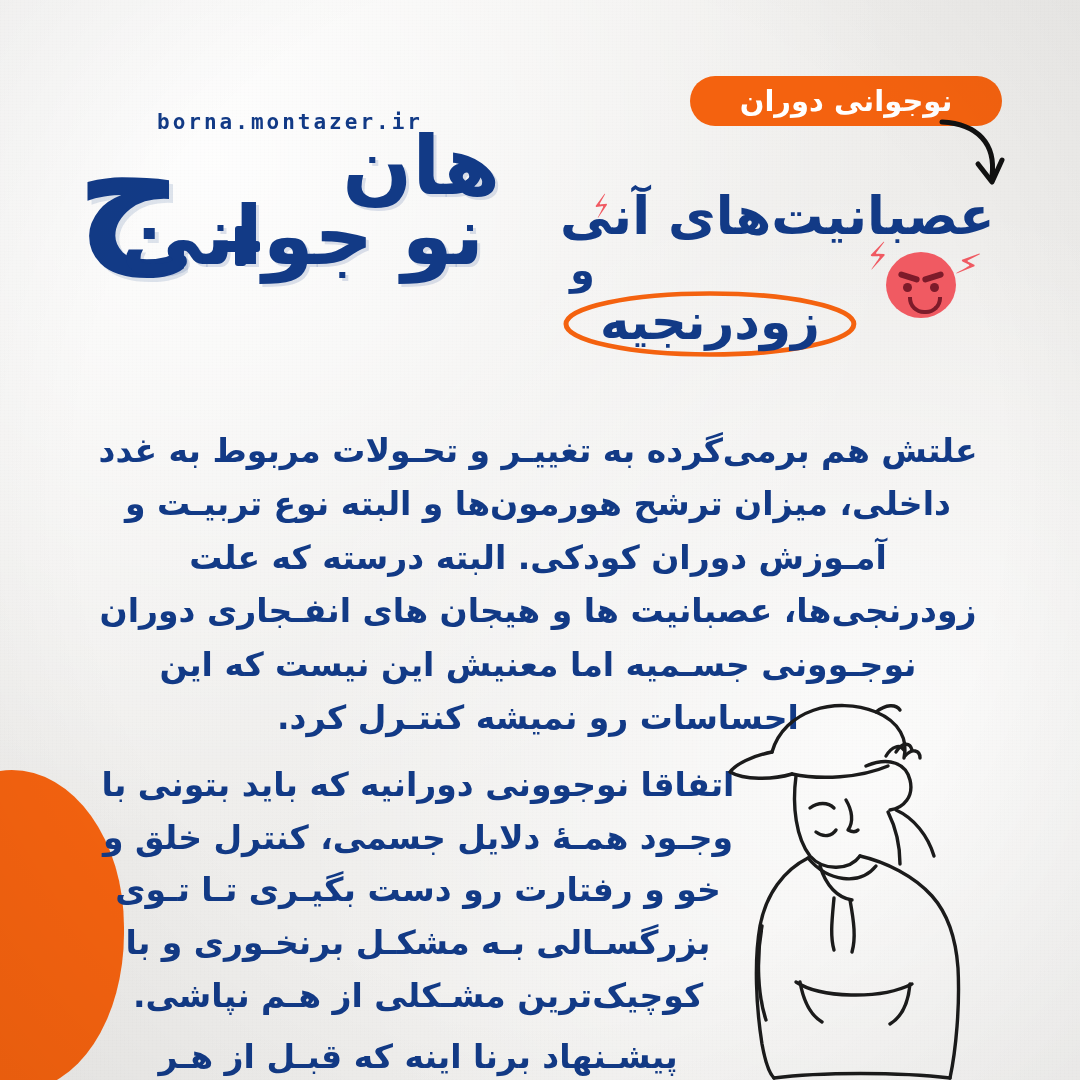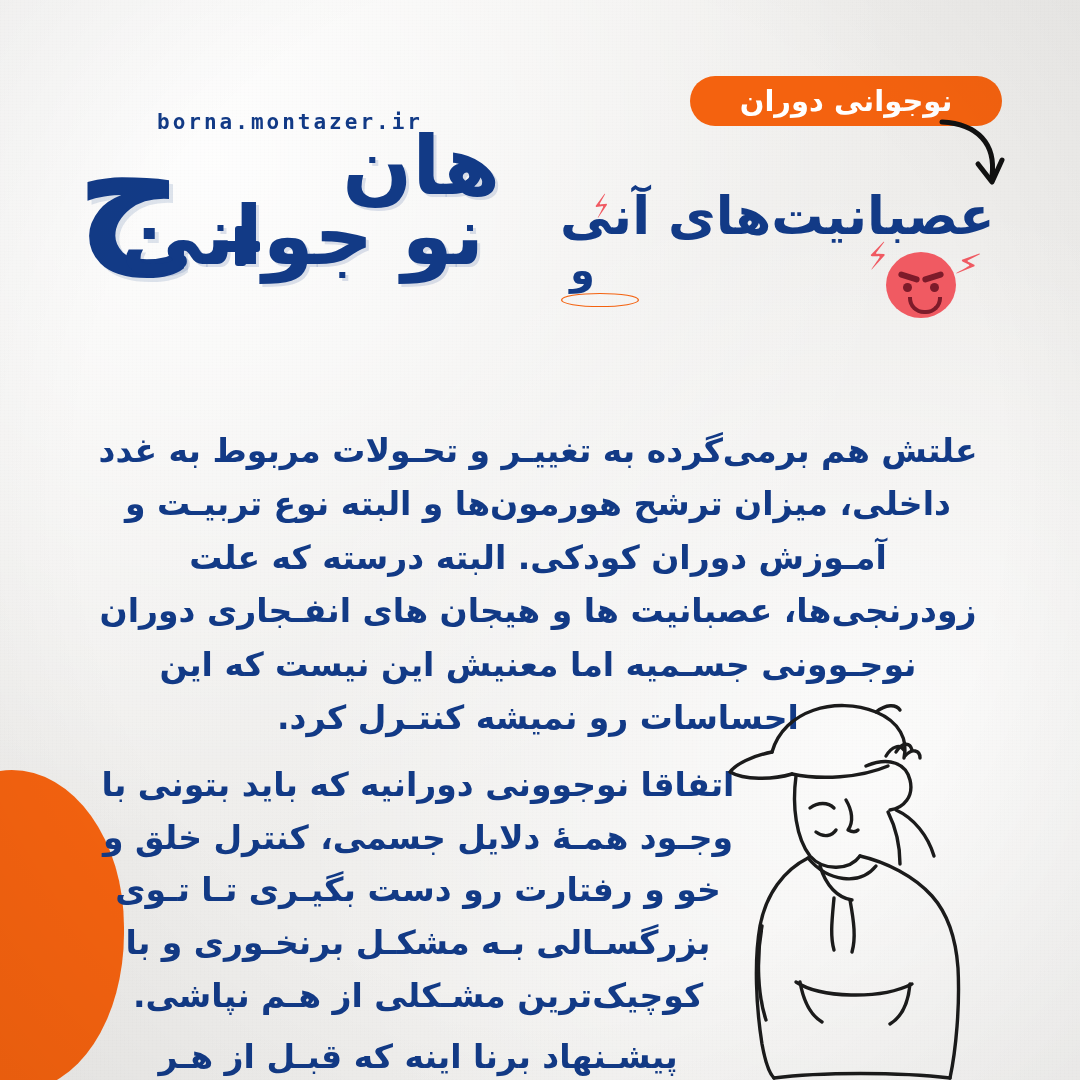--- a/index.html
+++ b/index.html
@@ -310,20 +310,21 @@
 
   <div class="headline">
     <div class="headline-1">عصبانیت‌های آنی</div>
     <div class="headline-and">و</div>
     <div class="headline-2-wrap">
       <span class="ellipse">
         <svg viewBox="0 0 300 80" preserveAspectRatio="none">
           <ellipse cx="150" cy="40" rx="144" ry="33" fill="none" stroke="#f4620f" stroke-width="5"></ellipse>
         </svg>
       </span>
+      <span class="headline-2">زودرنجیه</span>
     </div>
   </div>
 
   <div class="emoji">
     <div class="emoji-face"></div>
     <div class="emoji-brow l"></div>
     <div class="emoji-brow r"></div>
     <div class="emoji-eye l"></div>
     <div class="emoji-eye r"></div>
     <div class="emoji-mouth"></div>

